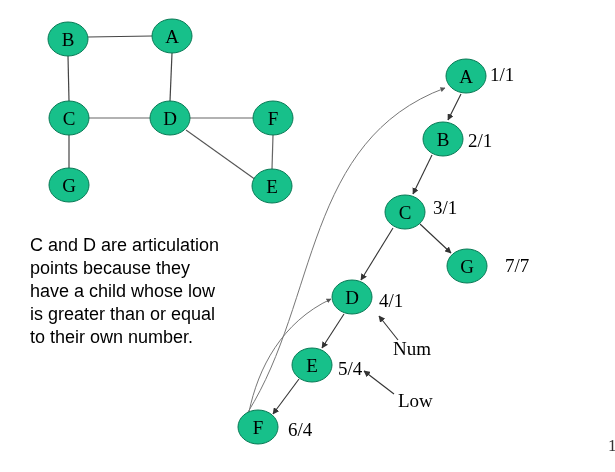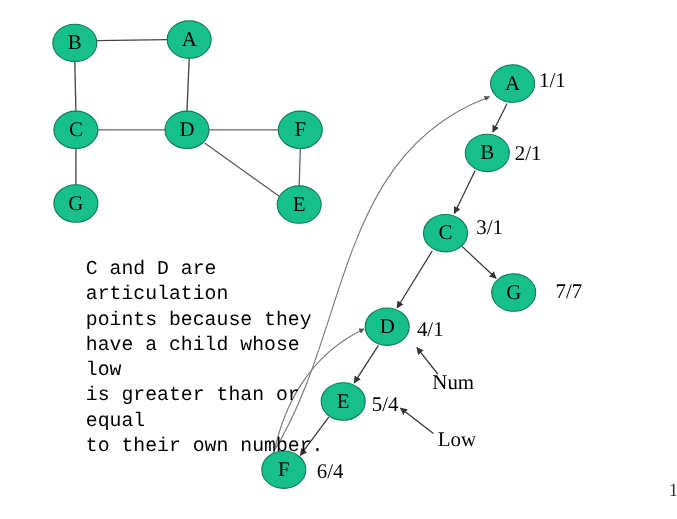--- a/index.html
+++ b/index.html
@@ -41,26 +41,25 @@
     font-size: 19px;
     fill: #000000;
     text-anchor: start;
     dominant-baseline: central;
   }
   .caption {
     position: absolute;
     left: 30px;
     top: 234px;
     width: 232px;
-    font-family: Liberation Mono, monospace;
+    font-family: Liberation Sans, sans-serif;
     font-size: 18px;
     line-height: 23px;
     color: #000000;
     white-space: pre-line;
-    margin-left: 48px;
   }
   .page-num {
     position: absolute;
     left: 608px;
     top: 436px;
     font-family: "Liberation Serif", "DejaVu Serif", serif;
     font-size: 17px;
     color: #333333;
   }
 </style>

